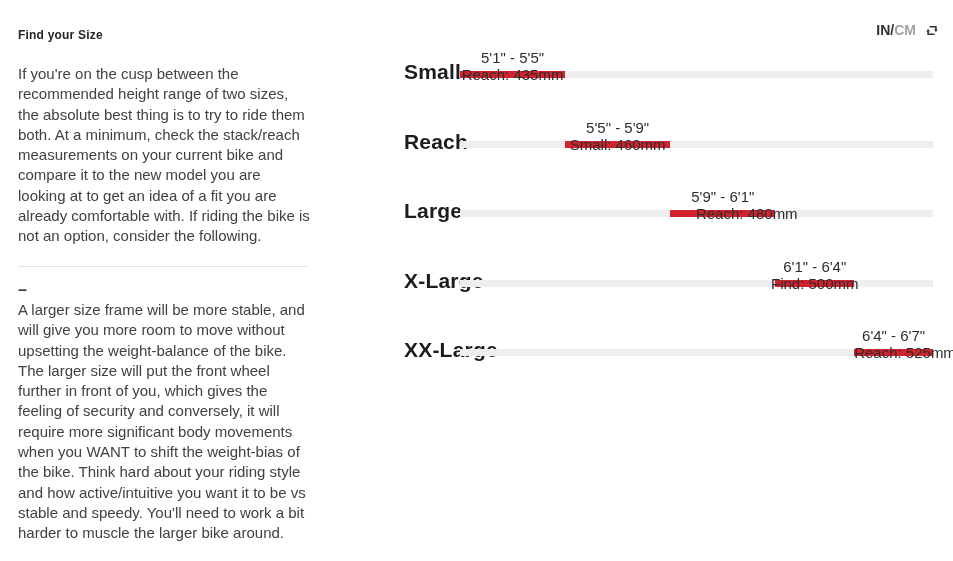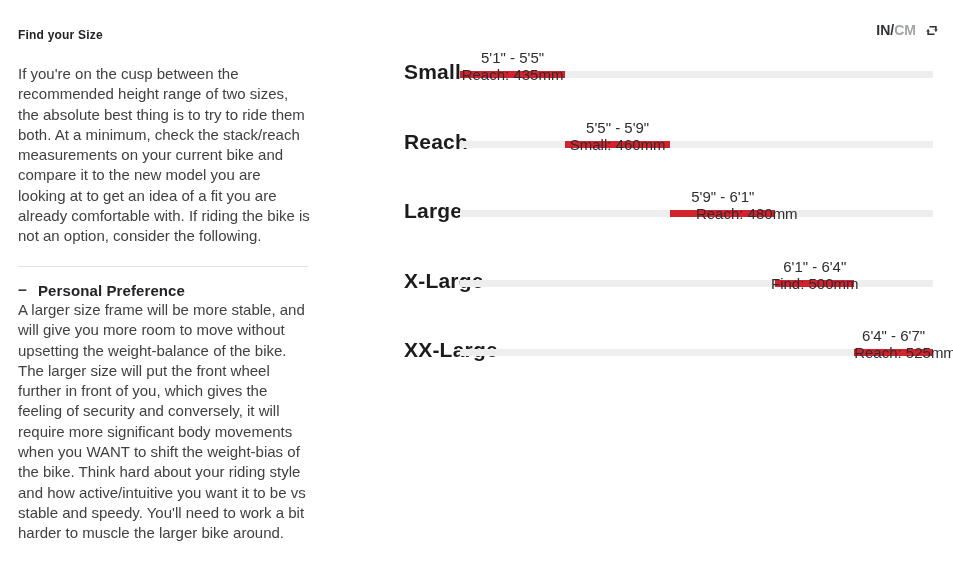--- a/index.html
+++ b/index.html
@@ -44,21 +44,20 @@
 <body>
 
 <div class="page">
 
   <div class="left-panel">
     <div class="page-title">Find your Size</div>
     <div class="intro-text">If you're on the cusp between the recommended height range of two sizes, the absolute best thing is to try to ride them both. At a minimum, check the stack/reach measurements on your current bike and compare it to the new model you are looking at to get an idea of a fit you are already comfortable with. If riding the bike is not an option, consider the following.</div>
     <div class="divider"></div>
     <div class="accordion-header">
       <span class="collapse-glyph">–</span>
-      <span class="accordion-label">Personal Preference</span>
     </div>
     <div class="body-text">A larger size frame will be more stable, and will give you more room to move without upsetting the weight-balance of the bike. The larger size will put the front wheel further in front of you, which gives the feeling of security and conversely, it will require more significant body movements when you WANT to shift the weight-bias of the bike. Think hard about your riding style and how active/intuitive you want it to be vs stable and speedy. You'll need to work a bit harder to muscle the larger bike around.</div>
   </div>
 
   <div class="chart-panel">
 
     <div class="unit-toggle">
       <span><span class="unit-in">IN</span><span class="unit-sep">/</span><span class="unit-cm">CM</span></span>
       <svg class="swap-svg" width="16" height="16" viewBox="0 0 16 16">
         <path d="M5.5 4.7 L11.9 4.7 L11.9 7.6" fill="none" stroke="#2e3033" stroke-width="1.6"></path>

